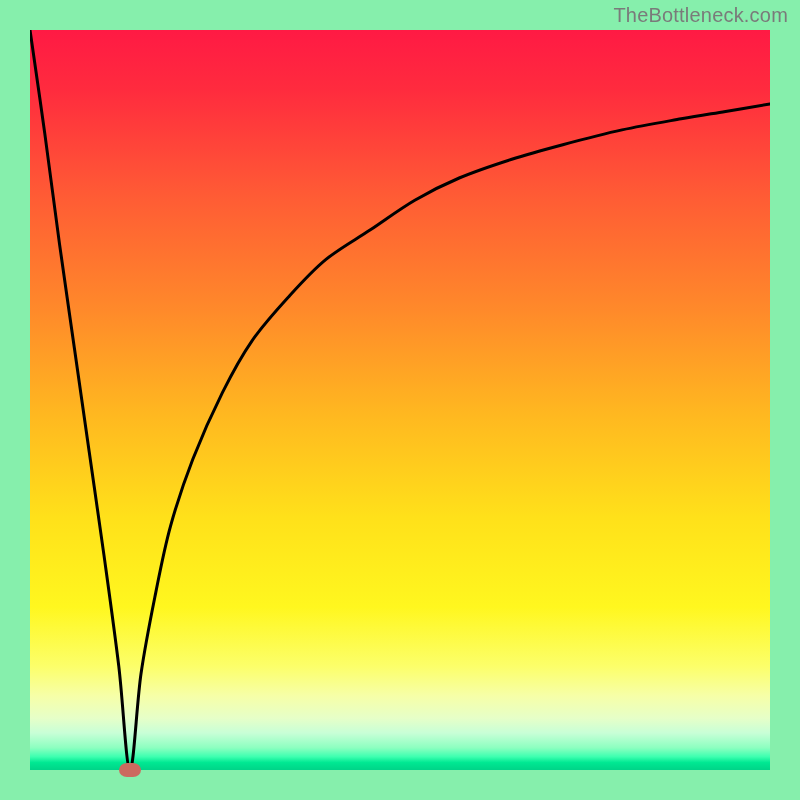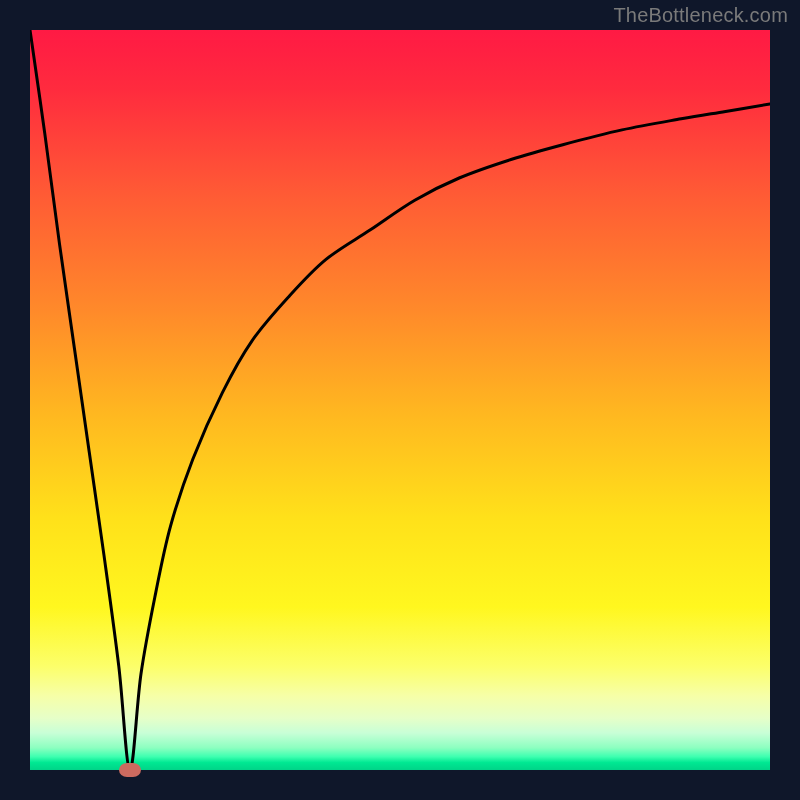--- a/index.html
+++ b/index.html
@@ -8,21 +8,21 @@
     width: 800px;
     height: 800px;
     background: #000;
     overflow: hidden;
     font-family: Arial, Helvetica, sans-serif;
   }
   .frame {
     position: absolute;
     width: 800px;
     height: 800px;
-    background: #0f172a;
+    background: #86efac;
   }
   .plot-area {
     position: absolute;
     left: 30px;
     top: 30px;
     width: 740px;
     height: 740px;
     background: linear-gradient(
       to bottom,
       #ff1a44 0%,

